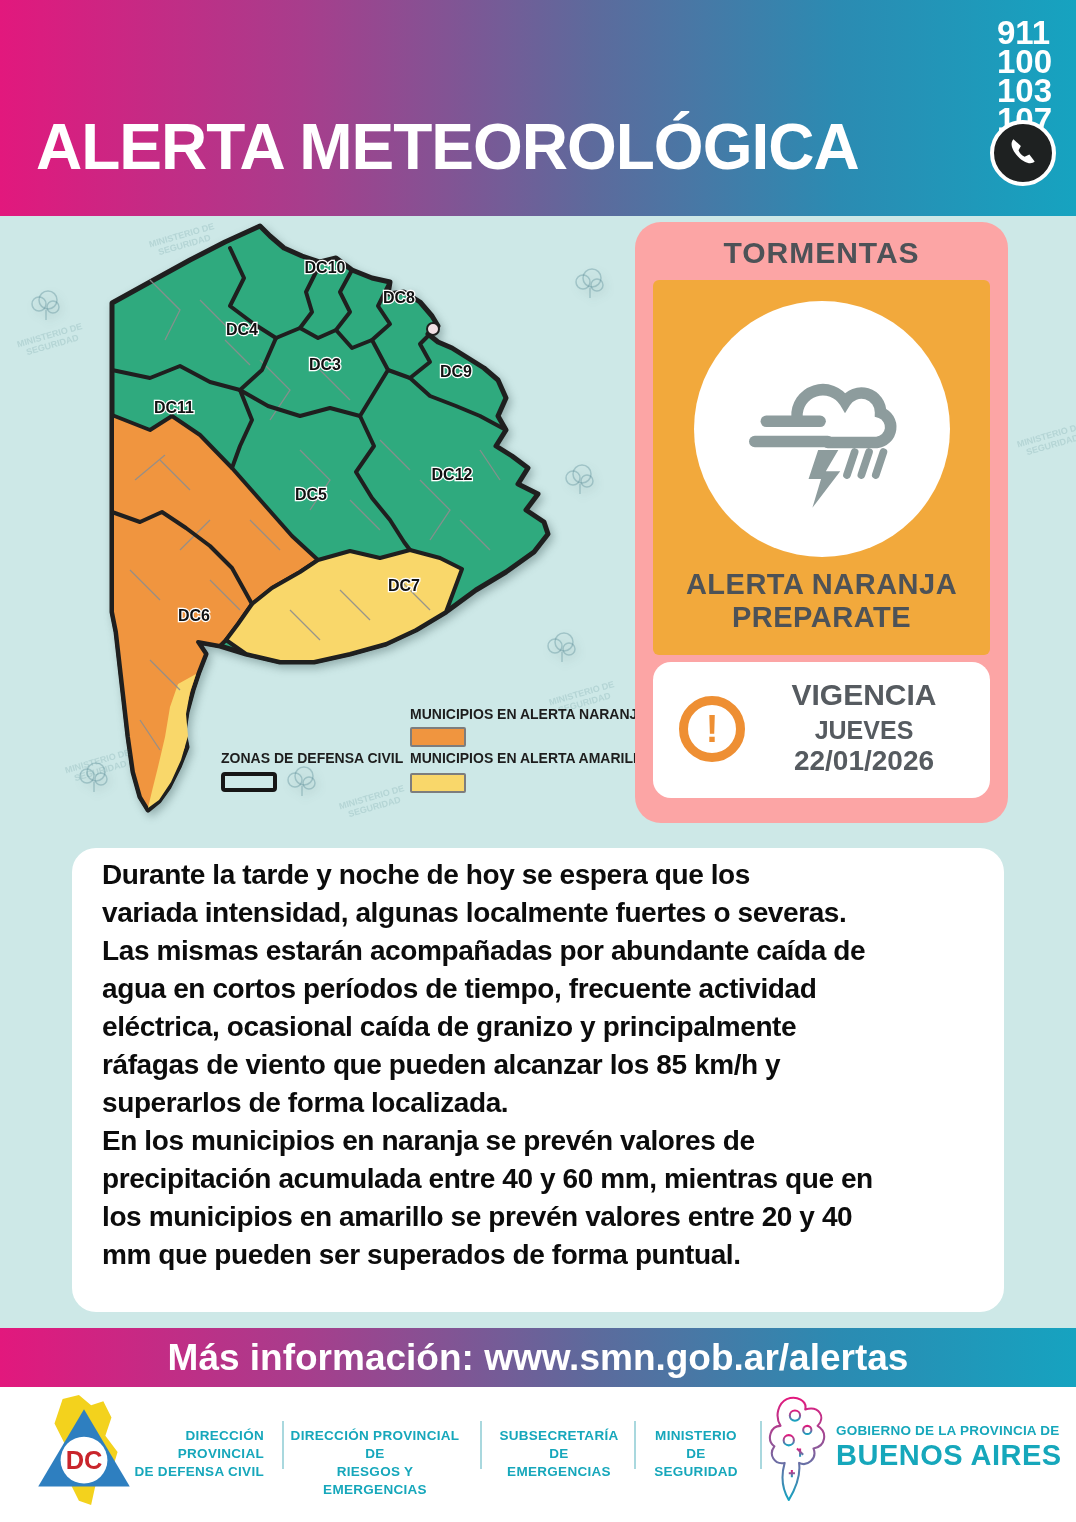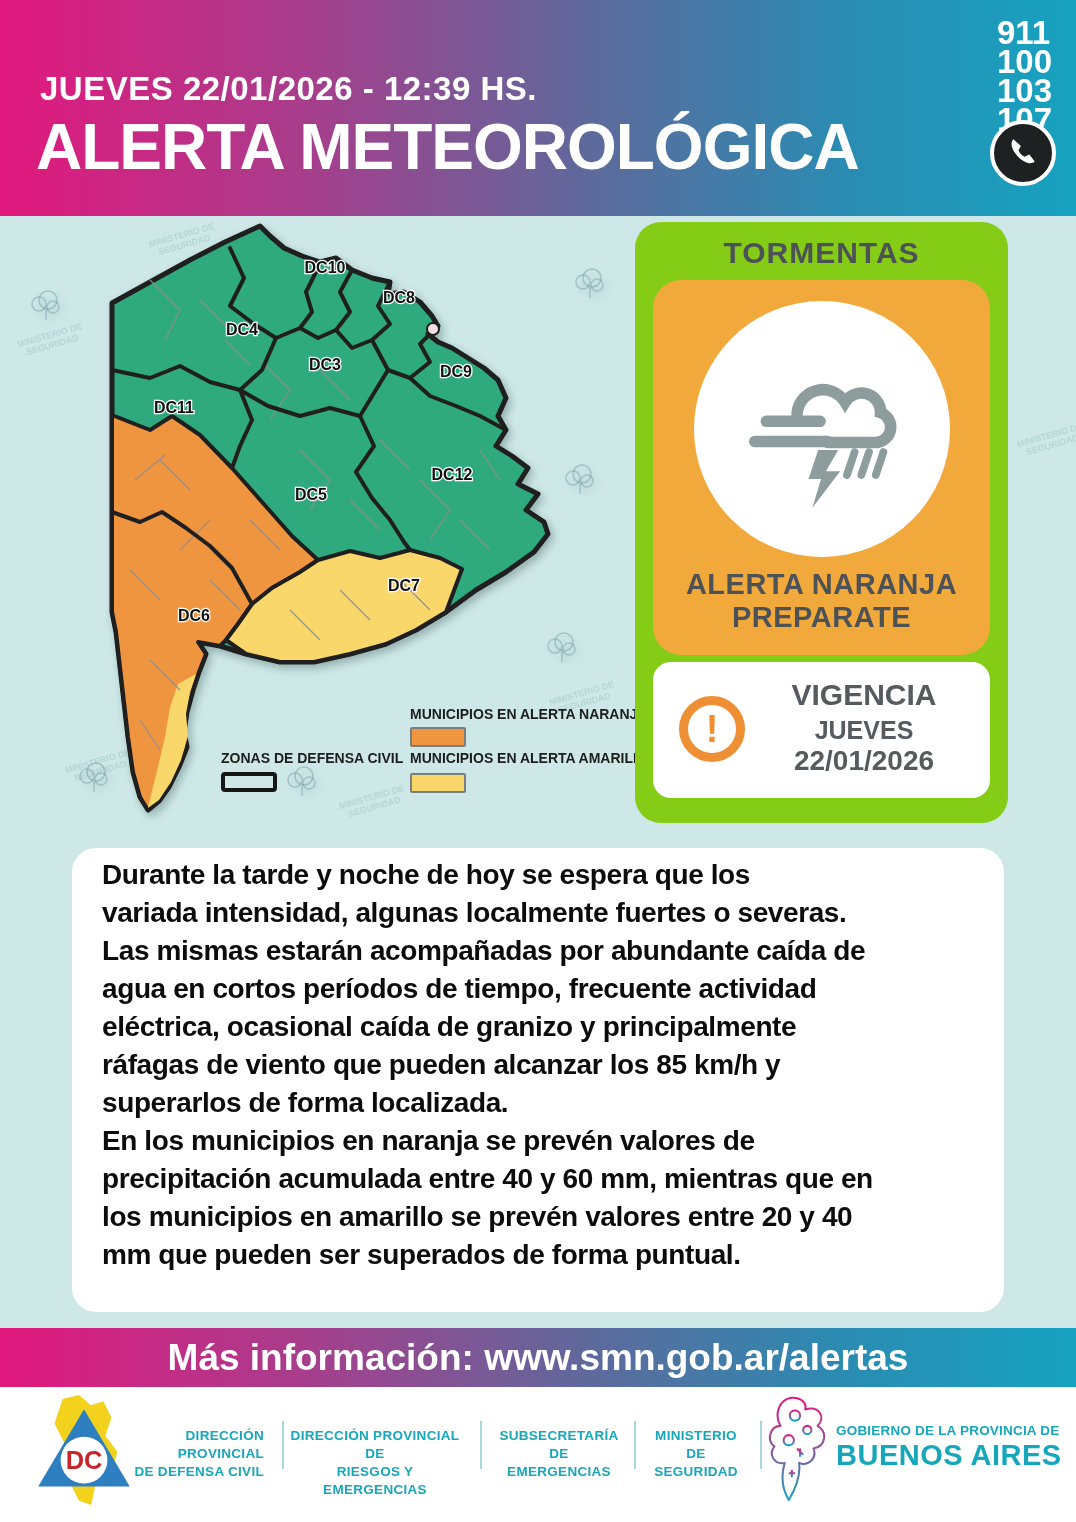--- a/index.html
+++ b/index.html
@@ -40,26 +40,26 @@
     font-weight:bold; text-align:center; transform:rotate(-16deg); line-height:10px;}
   
   .legend-label{ position:absolute; font-size:14px; font-weight:600; color:#1d1d1d; white-space:nowrap;}
   .swatch{ position:absolute; width:56px; height:20px; border:2px solid #7d7d7d; border-radius:2px;}
   .swatch-naranja{ left:410px; top:727px; background:#f0953f;}
   .swatch-amarillo{ left:410px; top:773px; background:#f9d76a;}
   .swatch-zonas{ left:221px; top:772px; background:transparent; border:4px solid #161616; border-radius:4px;}
   
   .alert-panel{
     position:absolute; left:635px; top:222px; width:373px; height:601px;
-    background:#84cc16; border-radius:26px;
+    background:#fca5a5; border-radius:26px;
   }
   .panel-title{ position:absolute; top:14px; width:100%; text-align:center;
     font-size:30px; font-weight:800; color:#4d5257; letter-spacing:1px;}
   .panel-card{ position:absolute; left:18px; top:58px; width:337px; height:375px;
-    background:#f2a93c; border-radius:28px;}
+    background:#f2a93c; border-radius:6px;}
   .icon-circle{ position:absolute; left:41px; top:21px; width:256px; height:256px;
     background:#ffffff; border-radius:50%; display:flex; align-items:center; justify-content:center;}
   .alert-level{ position:absolute; left:0; top:288px; width:100%; text-align:center;
     font-size:29px; font-weight:800; color:#4d5257; line-height:33px; letter-spacing:0.5px;}
   .vigencia-card{ position:absolute; left:18px; top:440px; width:337px; height:136px;
     background:#ffffff; border-radius:18px;}
   .warn-icon{ position:absolute; left:26px; top:34px; width:66px; height:66px;
     border:9px solid #ee8f33; border-radius:50%;
     display:flex; align-items:center; justify-content:center;
     color:#ee8f33; font-size:38px; font-weight:900; line-height:1;}
@@ -94,21 +94,20 @@
   .gov-line2{ font-size:29px; font-weight:900; letter-spacing:0.5px; margin-top:1px;text-align:center;}
   .dc-logo{ position:absolute; left:28px; top:6px;}
   .ba-doodle{ position:absolute; left:766px; top:8px;}
 </style>
 </head>
 <body>
 
 <div class="poster">
 
   <div class="header">
-    <div class="header-date">JUEVES 22/01/2026 - 12:39 HS.</div>
     <div class="header-title">ALERTA METEOROLÓGICA</div>
     <div class="phones">
       <div>911</div>
       <div>100</div>
       <div>103</div>
       <div>107</div>
     </div>
     <div class="phone-circle">
       <svg width="34" height="34" viewBox="0 0 32 32">
         <path d="M7 3 C4 6 4.5 12 11 19 C17.5 26 24 27 27 24 L22 17.5 L17.5 19.5 C14.5 18.2 12.8 16.2 11.8 13.5 L14 9.5 Z" fill="#ffffff"></path>

